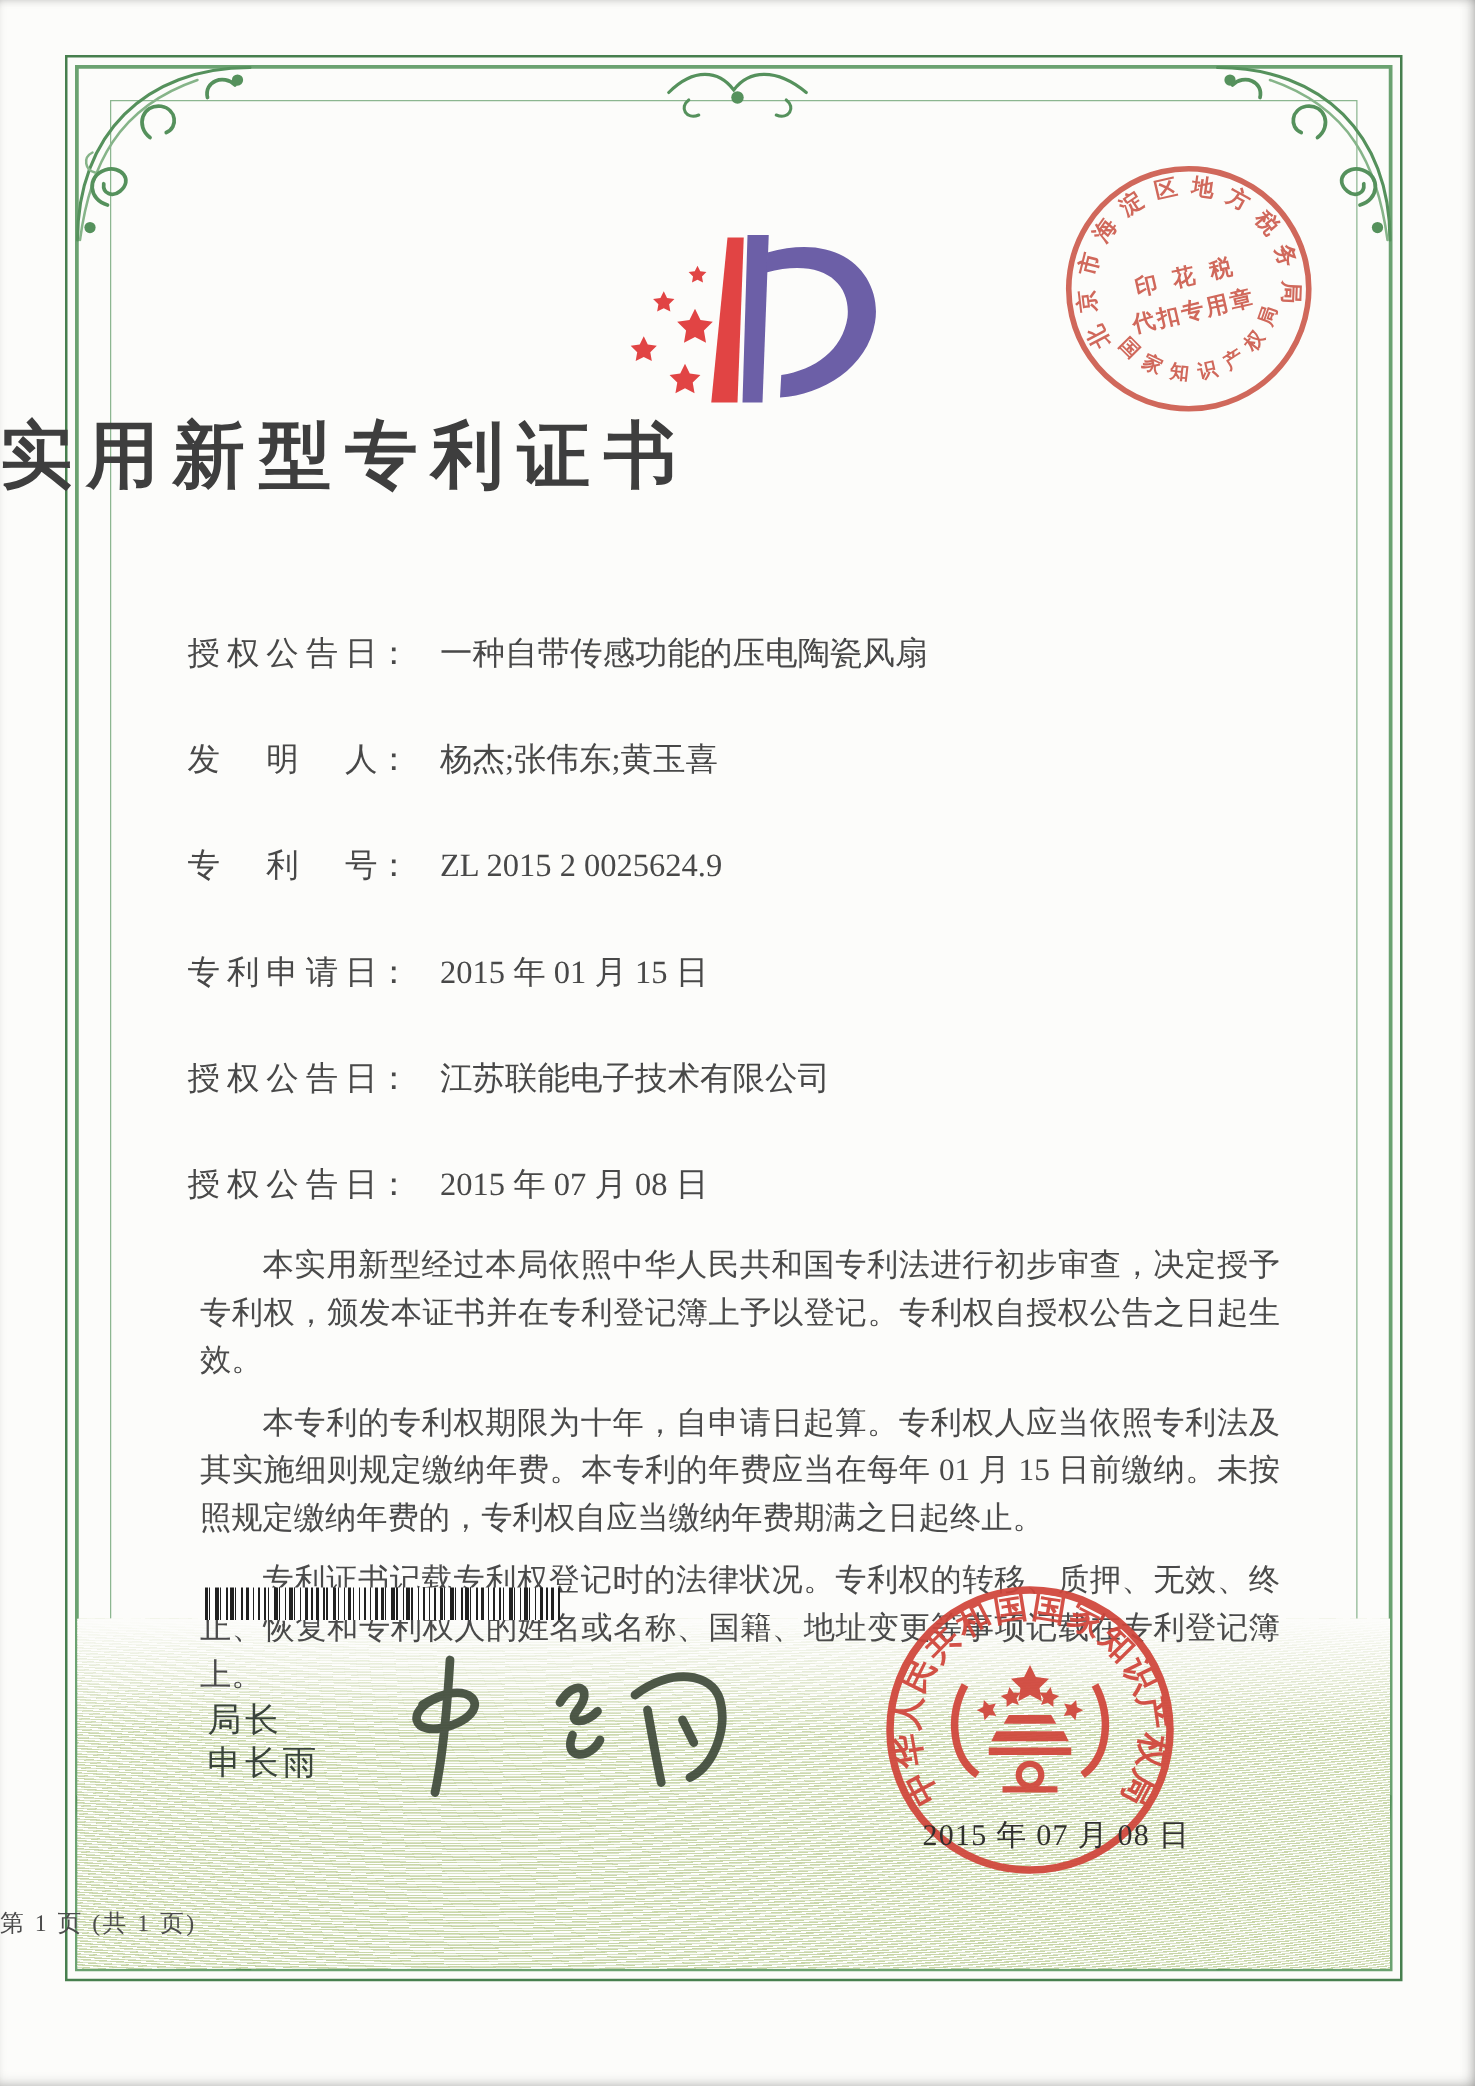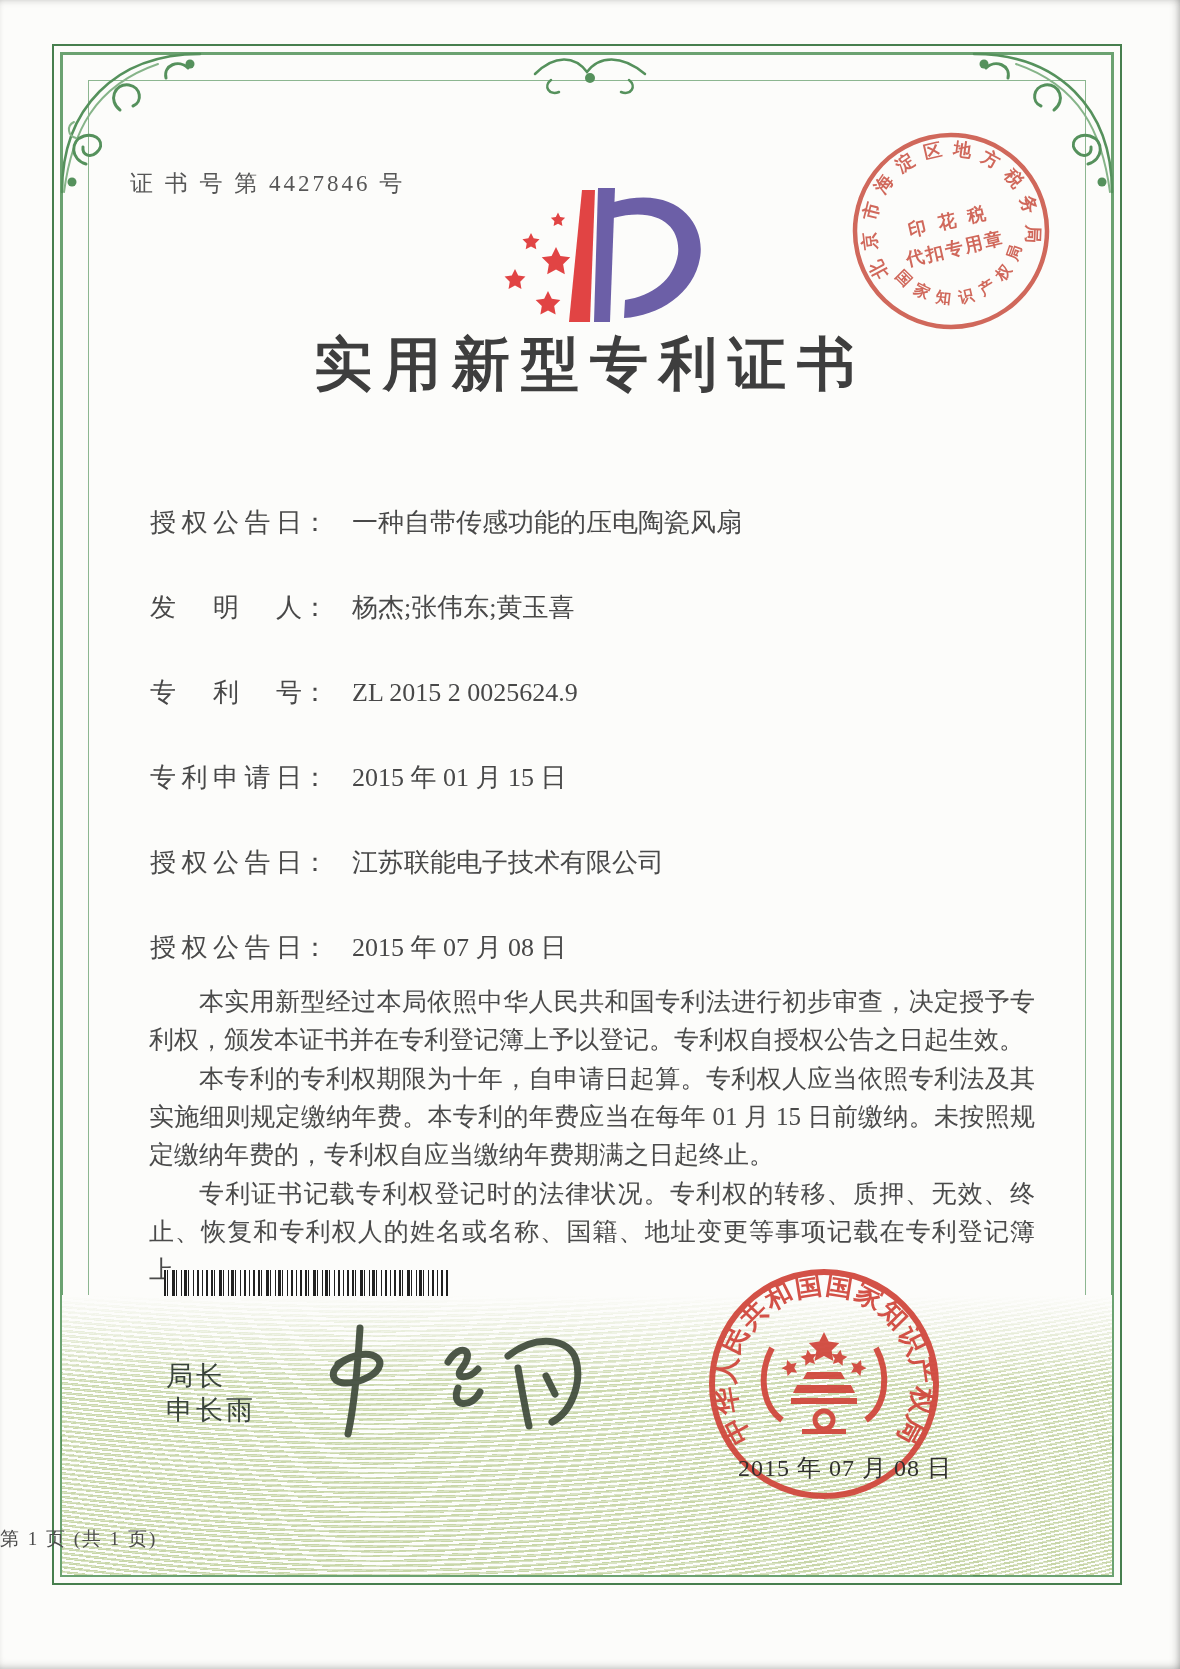--- a/index.html
+++ b/index.html
@@ -25,38 +25,38 @@
     background:
       linear-gradient(180deg, rgba(252,252,250,1) 0px, rgba(252,252,250,0) 90px),
       repeating-radial-gradient(140% 120% at 30% 250%, rgba(255,255,255,.92) 0 2.5px, rgba(164,187,121,.34) 2.5px 5.5px),
       repeating-radial-gradient(150% 130% at 78% -130%, rgba(255,255,255,.55) 0 3px, rgba(164,187,121,.20) 3px 6.5px),
       linear-gradient(180deg,#f3f6e4,#e8eed1);
   }
   
   .cert-no{position:absolute;left:130px;top:168px;font-size:23px;letter-spacing:3px;color:#565656;z-index:3;}
   .logo{position:absolute;left:452px;top:162px;width:262px;height:178px;z-index:3;}
   .title{
-    position:absolute;left:0;right:0;top:326px;text-align:center;z-index:3;
+    position:absolute;left:0;right:0;top:326px;text-align:left;z-index:3;
     font-size:58px;font-weight:600;letter-spacing:11px;color:#3e3e3e;
   }
   
   .tax-seal{position:absolute;left:845px;top:125px;width:212px;height:212px;transform:rotate(-13deg);z-index:3;opacity:.92;}
   .tax-seal text{font-family:"Liberation Serif","DejaVu Serif",serif;font-weight:bold;}
   .office-seal{position:absolute;left:672px;top:1232px;width:304px;height:304px;z-index:4;opacity:.93;}
   .office-seal text{font-family:"Liberation Serif","DejaVu Serif",serif;font-weight:bold;}
   
   .fields{position:absolute;left:150px;top:505px;width:900px;z-index:3;}
   .field-row{position:absolute;left:0;font-size:26px;color:#484848;white-space:nowrap;}
   .field-label{display:inline-block;width:152px;text-align:justify;text-align-last:justify;}
   .field-colon{display:inline-block;}
   .field-value{display:inline-block;margin-left:24px;}
   
   .paras{position:absolute;left:148px;top:982px;width:888px;z-index:3;
     font-size:25px;line-height:38px;color:#4a4a4a;text-align:justify;}
-  .paras p{margin:1px;text-indent:2em;}
+  .paras p{margin:12px;text-indent:2em;}
   
   .barcode{position:absolute;left:164px;top:1270px;width:284px;height:26px;z-index:3;
     background:repeating-linear-gradient(90deg,
       #202020 0 2px,#fdfdfd 2px 3px,#202020 3px 4px,#fdfdfd 4px 8px,
       #202020 8px 11px,#fdfdfd 11px 12px,#202020 12px 13px,#fdfdfd 13px 17px,
       #202020 17px 18px,#fdfdfd 18px 20px,#202020 20px 23px,#fdfdfd 23px 24px,
       #202020 24px 25px,#fdfdfd 25px 29px,#202020 29px 30px,#fdfdfd 30px 33px,
       #202020 33px 35px,#fdfdfd 35px 38px,#202020 38px 39px,#fdfdfd 39px 42px,
       #202020 42px 44px,#fdfdfd 44px 47px);}
   .signer-title{position:absolute;left:166px;top:1358px;font-size:27px;color:#39433b;z-index:3;
@@ -127,21 +127,20 @@
     <g stroke="#55915c" fill="none" stroke-width="2.5" stroke-linecap="round">
       <path d="M10,28 C30,8 50,10 62,26 C74,10 96,8 120,28"></path>
       <path d="M26,34 c-8,6 -2,16 8,12"></path>
       <path d="M104,34 c8,6 2,16 -8,12"></path>
       <circle cx="65" cy="32" r="5" fill="#55915c" stroke="none"></circle>
     </g>
   </svg>
 
   <div class="guilloche"></div>
 
-  <div class="cert-no">证 书 号 第 4427846 号</div>
 
   <svg class="logo" viewBox="0 0 262 178">
     <defs>
       <path id="star" d="M0,-10 L2.94,-4.05 L9.51,-3.09 L4.76,1.55 L5.88,8.09 L0,5 L-5.88,8.09 L-4.76,1.55 L-9.51,-3.09 L-2.94,-4.05 Z"></path>
     </defs>
     <polygon points="130,28 143,28 138,160 117,160" fill="#e14444"></polygon>
     <path d="M146,26 L163,26 L158,160 L142,160 Z" fill="#6c5fa7"></path>
     <path d="M162,40 C225,22 254,62 248,96 C242,132 206,154 172,156 L173,138 C200,134 222,118 226,92 C229,64 206,44 161,56 Z" fill="#6c5fa7"></path>
     <use href="#star" transform="translate(106,58) scale(0.75)" fill="#e14444"></use>
     <use href="#star" transform="translate(79,80) scale(0.9)" fill="#e14444"></use>

